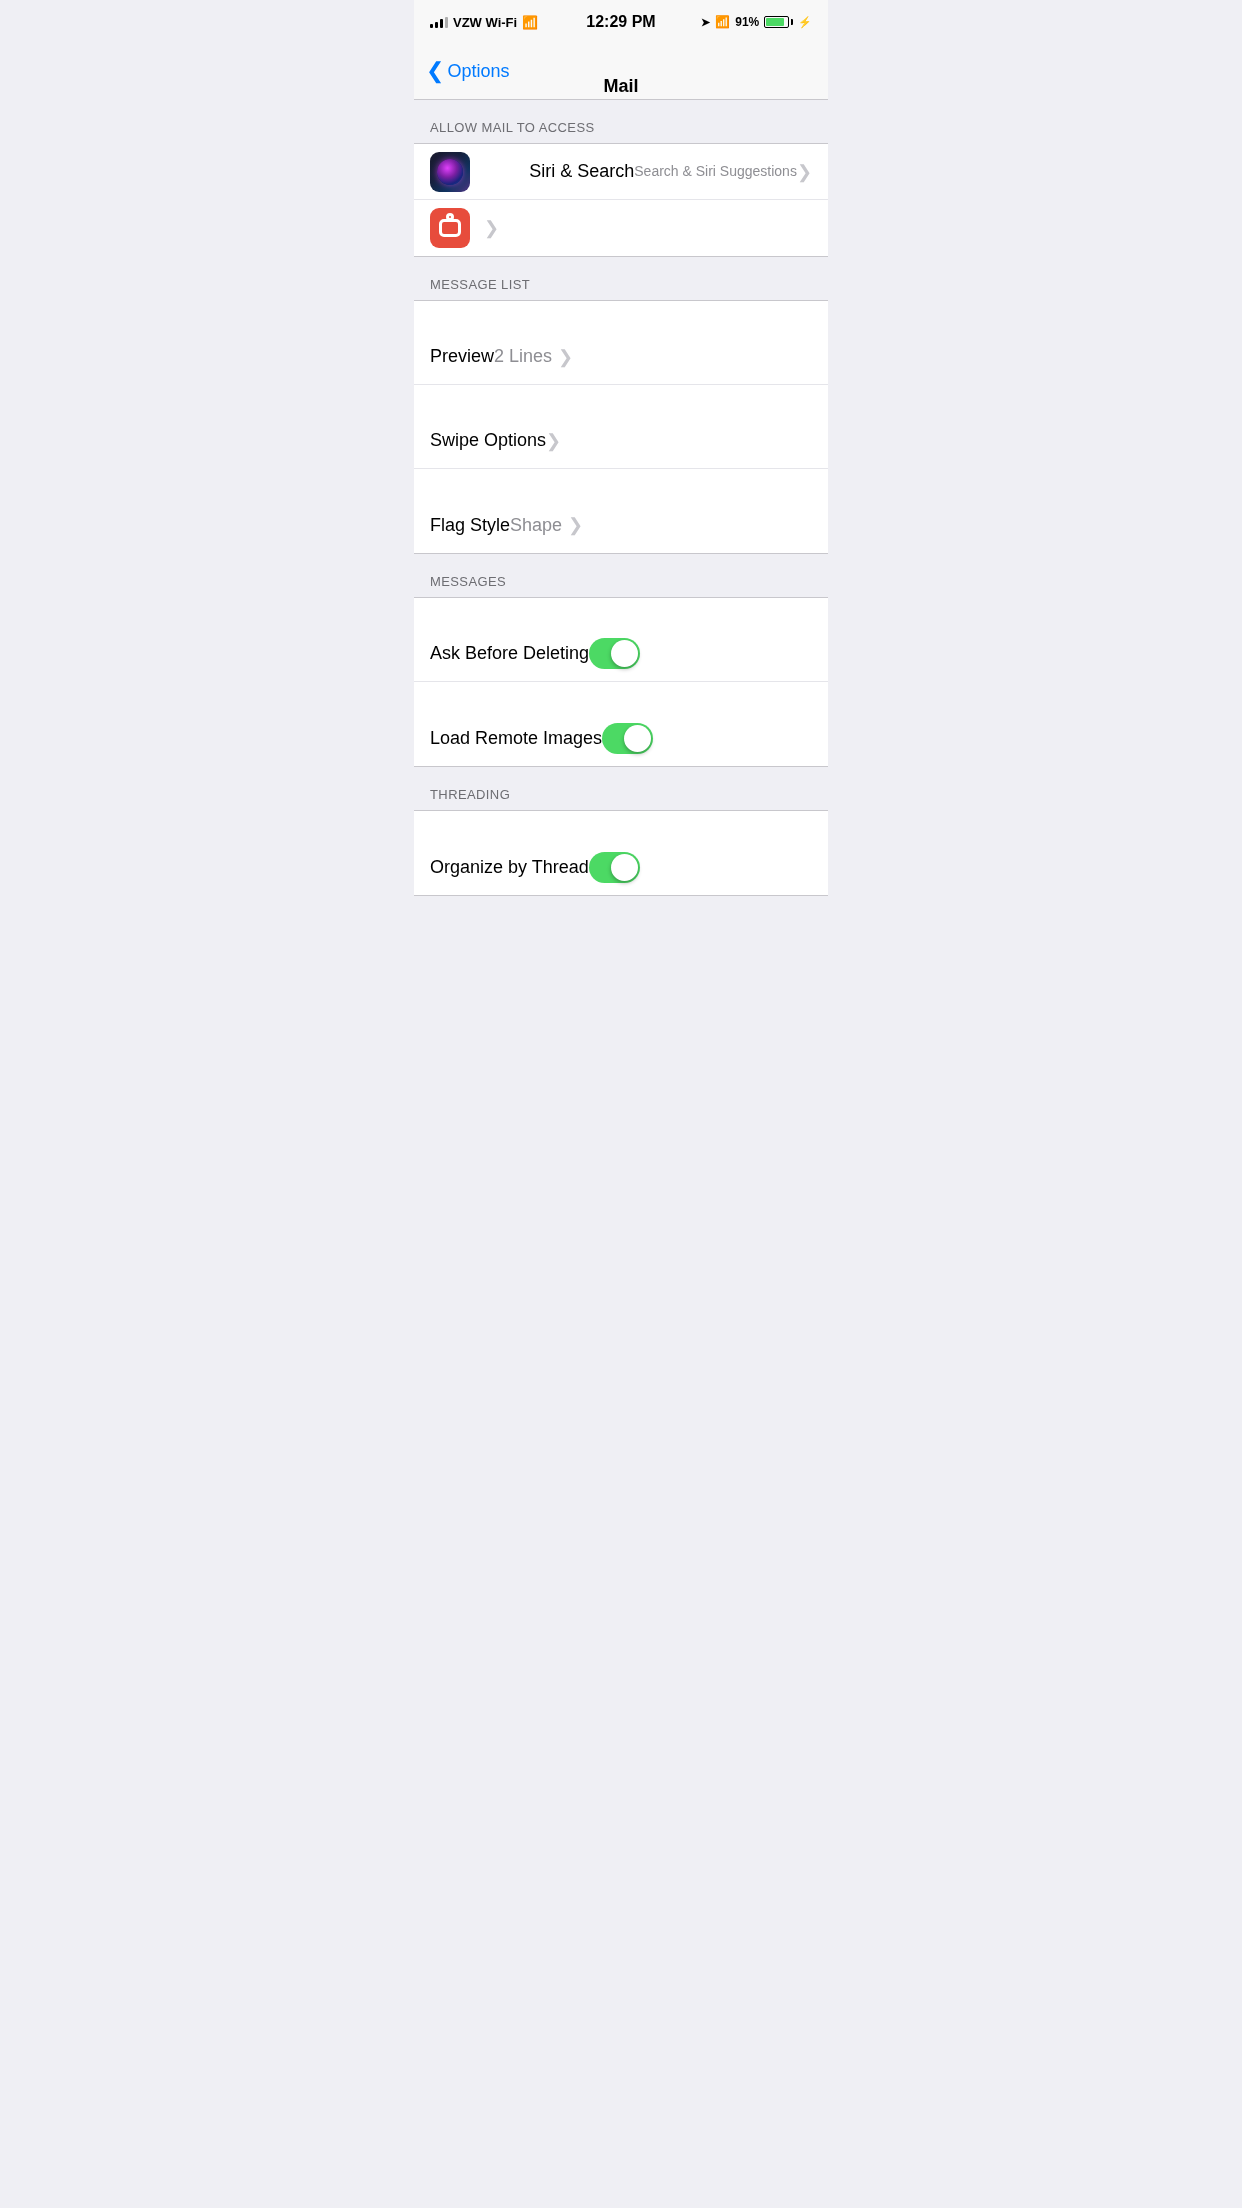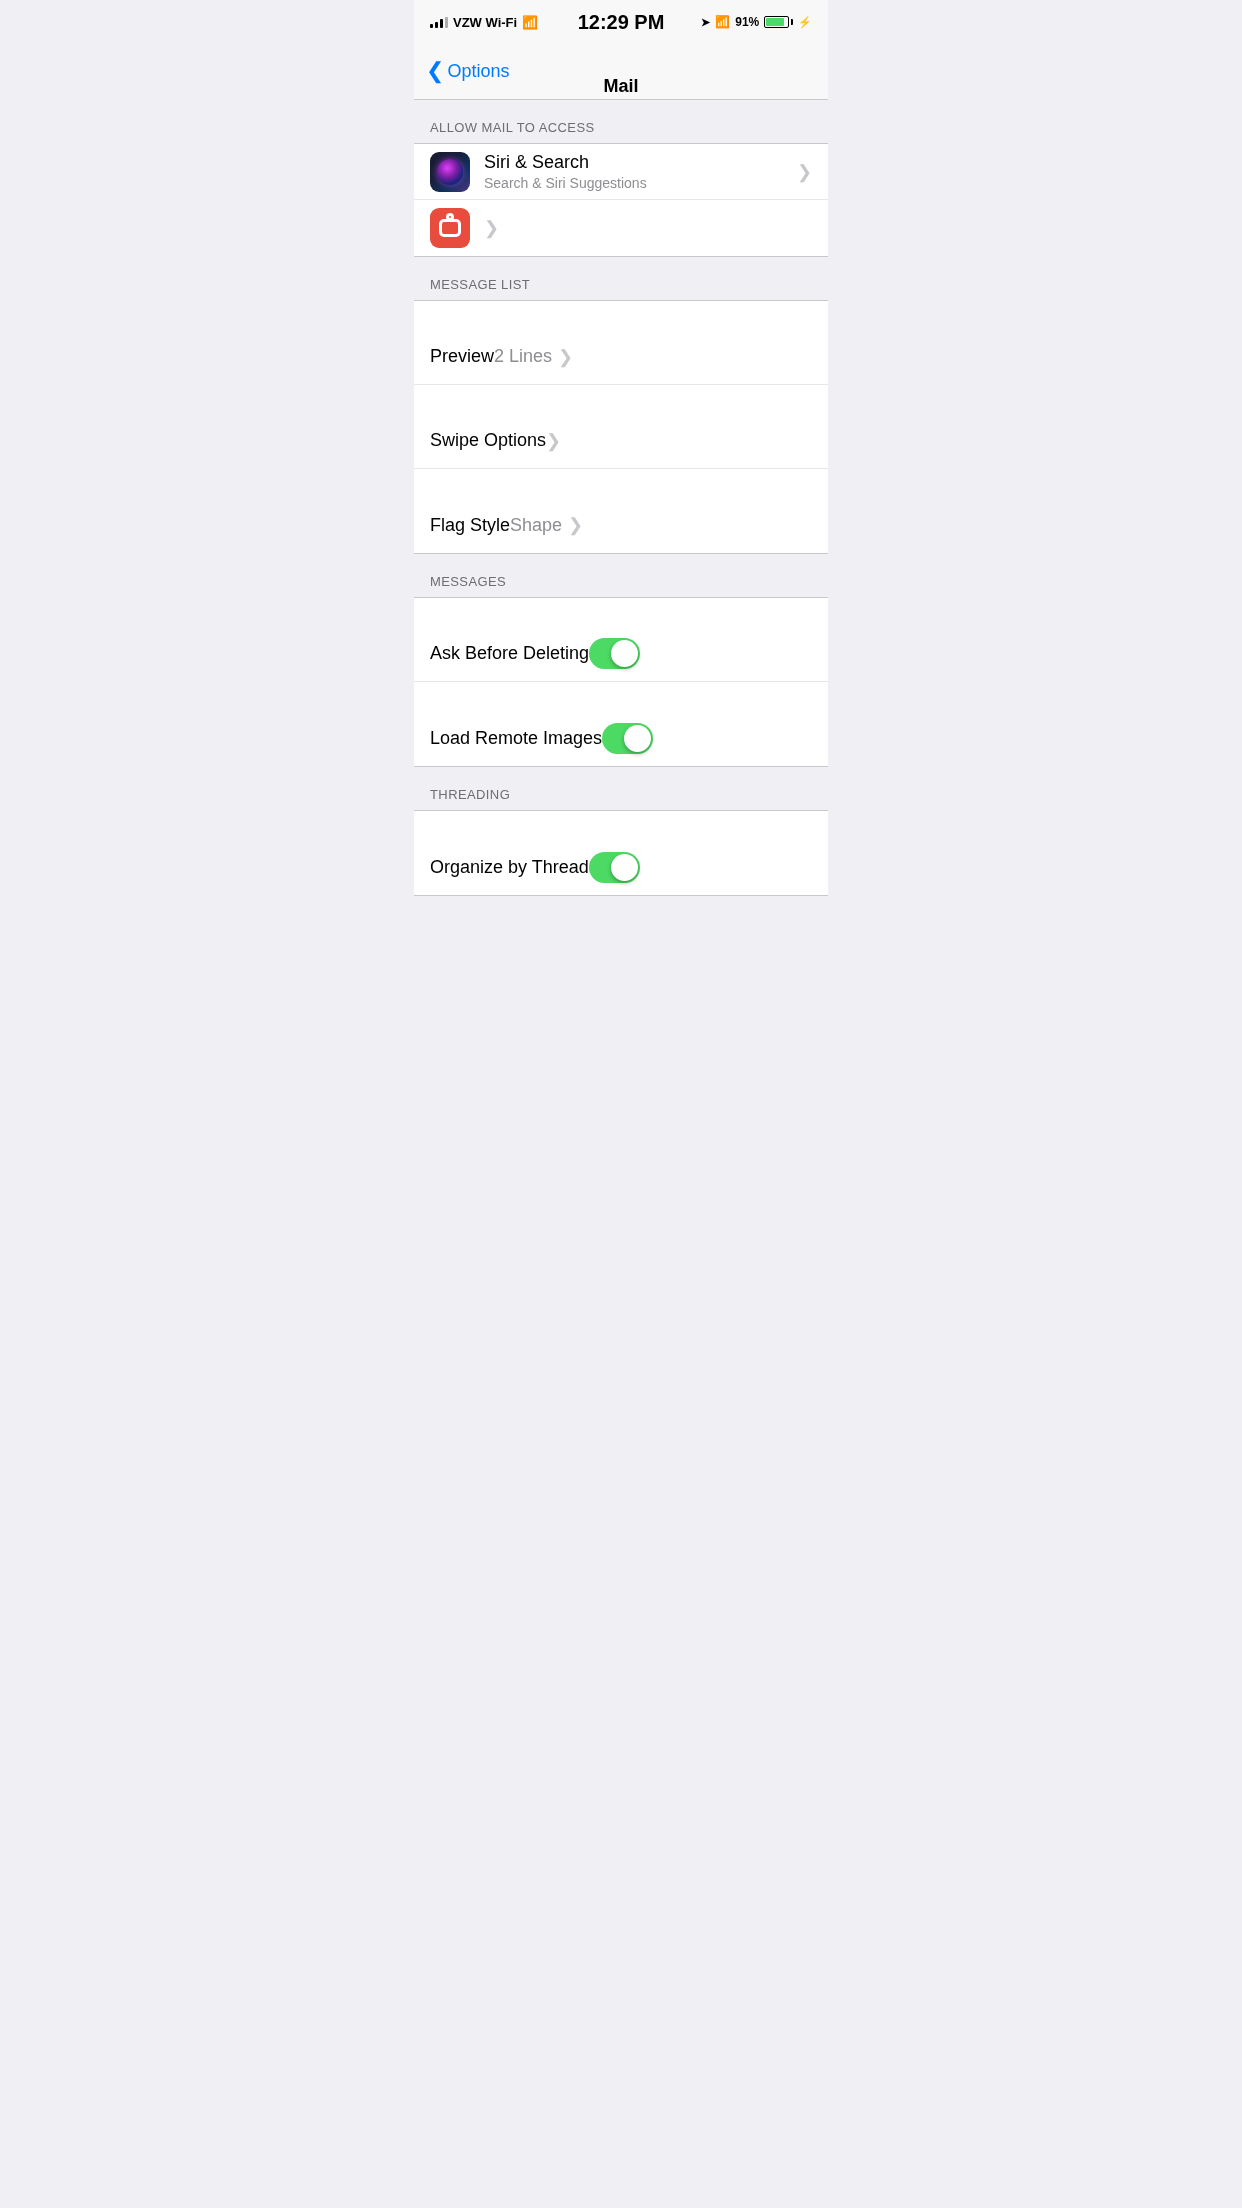--- a/index.html
+++ b/index.html
@@ -26,21 +26,21 @@
       font-weight: 600;
     }
     .status-left {
       display: flex;
       align-items: center;
       gap: 5px;
       font-size: 13px;
       font-weight: 600;
     }
     .status-center {
-      font-size: 20px;
+      font-size: 16px;
       font-weight: 600;
       position: absolute;
       left: 50%;
       transform: translateX(-50%);
     }
     .status-right {
       display: flex;
       align-items: center;
       gap: 5px;
       font-size: 12px;
@@ -161,22 +161,22 @@
     }
     .cellular-bar {
       background: #fff;
       border-radius: 1px;
       width: 4px;
     }
 
     .item-content {
       flex: 1;
       display: flex;
-      flex-direction: column;
-      justify-content: space-between;
+      flex-direction: row;
+      justify-content: flex-end;
     }
     .item-title {
       font-size: 18px;
       color: #000;
     }
     .item-subtitle {
       font-size: 14px;
       color: #8e8e93;
       margin-top: 2px;
     }

